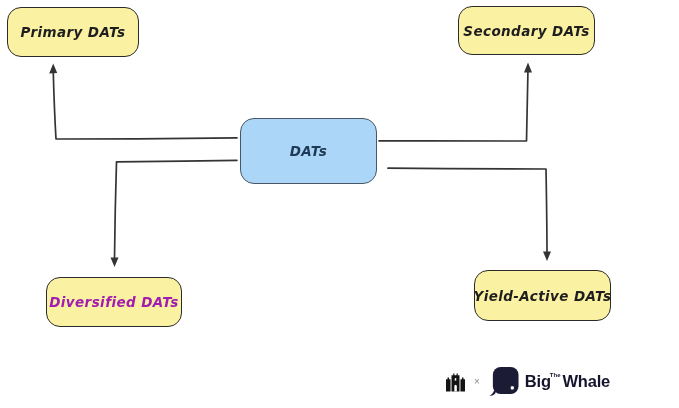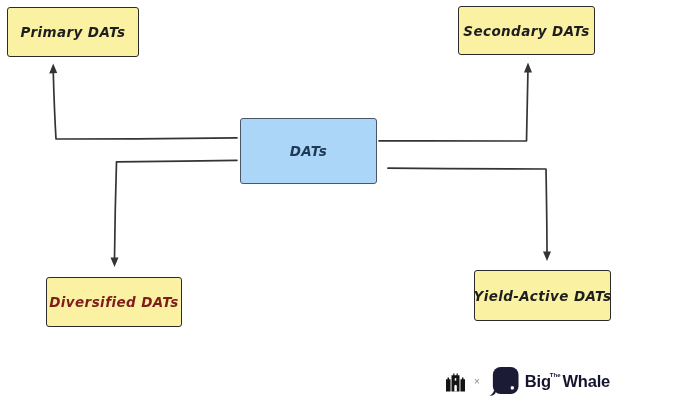--- a/index.html
+++ b/index.html
@@ -21,21 +21,21 @@
     stroke-width: 1.7;
     stroke-linecap: round;
     stroke-linejoin: round;
   }
   .node {
     position: absolute;
     display: flex;
     align-items: center;
     justify-content: center;
     border: 1.6px solid #2b2b2b;
-    border-radius: 3px;
+    border-radius: 14px;
     box-sizing: border-box;
   }
   .node-label {
     font-size: 13.5px;
     font-style: italic;
     font-weight: 600;
     letter-spacing: 0.4px;
     white-space: nowrap;
   }
   .node-primary     { left: 7px;   top: 7px;   width: 132px; height: 50px; }
@@ -119,21 +119,21 @@
 
   <div class="node node-secondary" style="background-color: rgb(251, 241, 163); border-color: rgb(43, 43, 43);">
     <span class="node-label" style="color: rgb(30, 30, 30);">Secondary DATs</span>
   </div>
 
   <div class="node node-center" style="background-color: rgb(171, 214, 247); border-color: rgb(74, 86, 102);">
     <span class="node-label" style="color: rgb(29, 58, 87);">DATs</span>
   </div>
 
   <div class="node node-diversified" style="background-color: rgb(251, 241, 163); border-color: rgb(43, 43, 43);">
-    <span class="node-label" style="color: #7f1d1d;">Diversified DATs</span>
+    <span class="node-label" style="color: #a21caf;">Diversified DATs</span>
   </div>
 
   <div class="node node-yield" style="background-color: rgb(251, 241, 163); border-color: rgb(43, 43, 43); text-align: right;">
     <span class="node-label" style="color: rgb(30, 30, 30);">Yield-Active DATs</span>
   </div>
 
   <div class="footer">
     <svg class="castle-icon" width="19" height="21" viewBox="0 0 20 21">
       <path fill="#141414" d="M0,8 h1.6 v-1.6 h1.6 v1.6 h1.6 v13 h-4.8 Z"></path>
       <path fill="#141414" d="M15.2,8 h1.6 v-1.6 h1.6 v1.6 h1.6 v13 h-4.8 Z"></path>

